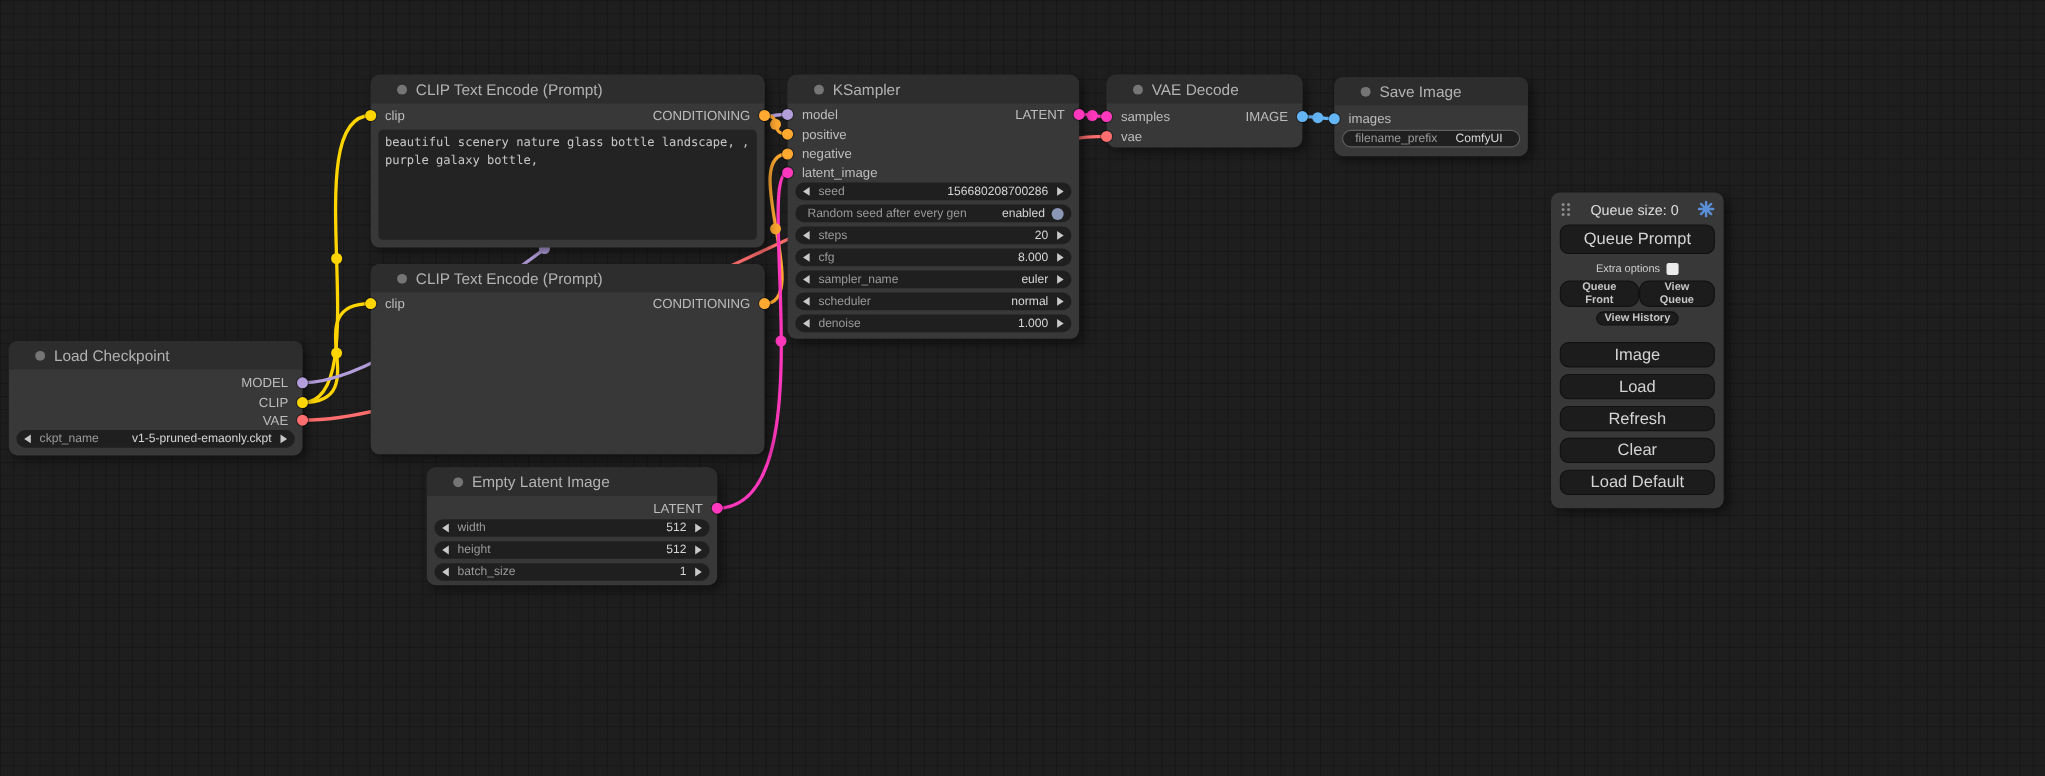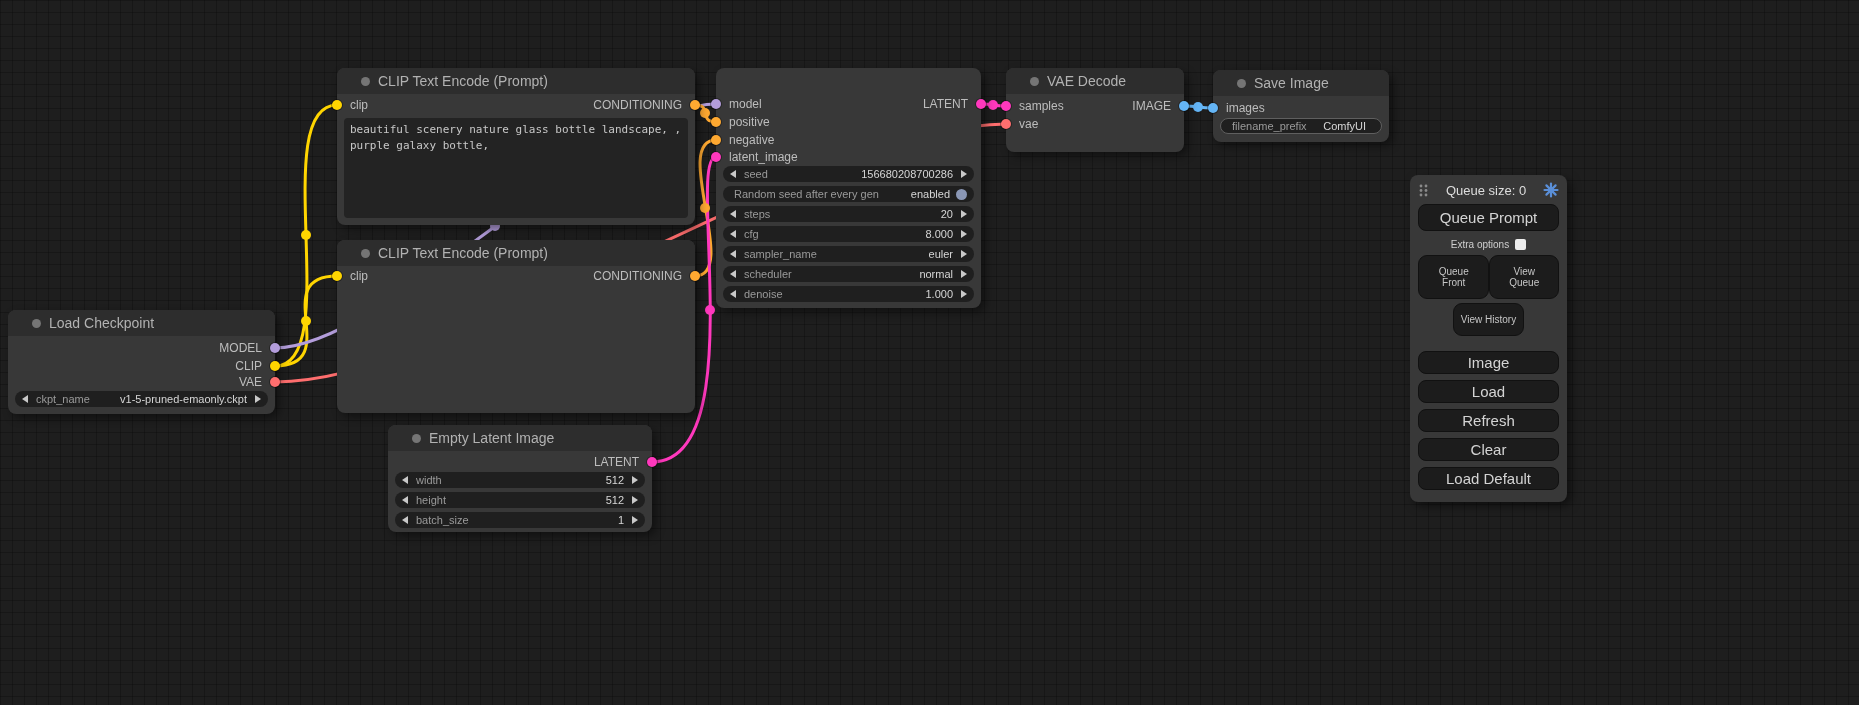--- a/index.html
+++ b/index.html
@@ -55,21 +55,21 @@
   .btn { display:block; width:100%; background:#1c1c1c; border:1px solid #111;
          border-radius:8px; color:#d4d4d4; font-size:15px; font-family:inherit;
          padding:2px 0; text-align:center; cursor:pointer; }
   .btn.queue { margin-top:4px; padding:4px 0; }
   .btn.action { margin-top:6px; }
   .extra { display:flex; align-items:center; justify-content:center; gap:6px;
            margin-top:8px; color:#cfcfcf; font-size:10px; }
   .checkbox { width:11px; height:11px; background:#ececec; border-radius:2px; }
   .small-row { display:flex; justify-content:space-between; margin-top:5px; }
   .btn-sm { background:#1c1c1c; border:1px solid #111; border-radius:9px; color:#c6c6c6;
-            font-size:10px; font-family:inherit; padding:10px 7px; cursor:pointer; }
+            font-size:10px; font-family:inherit; padding:0 7px; cursor:pointer;font-weight:bold; }
   .center-row { display:flex; justify-content:center; margin-top:4px; }
   .spacer { height:9px; }
 </style>
 </head>
 <body>
 
 <div id="canvas">
 
   <svg id="wires" width="1859" height="705">
     <g fill="none" stroke-width="3" stroke-linecap="round">
@@ -175,20 +175,24 @@
     </div>
     <div class="widget" style="top:87px;">
       <span class="tri tri-left"></span>
       <span class="wlabel">batch_size</span>
       <span class="wvalue">1</span>
       <span class="tri tri-right"></span>
     </div>
   </div>
 
   <div class="node" style="left:716px; top:68px; width:265px; height:240px;">
+    <div class="titlebar">
+      <span class="cdot"></span>
+      <span>KSampler</span>
+    </div>
     <div class="slot in" style="top:28px;">
       <span class="dot" style="background:#B39DDB"></span>
       <span>model</span>
     </div>
     <div class="slot in" style="top:46px;">
       <span class="dot" style="background:#FFA931"></span>
       <span>positive</span>
     </div>
     <div class="slot in" style="top:64px;">
       <span class="dot" style="background:#FFA931"></span>
@@ -238,21 +242,21 @@
       <span class="tri tri-right"></span>
     </div>
     <div class="widget" style="top:218px;">
       <span class="tri tri-left"></span>
       <span class="wlabel">denoise</span>
       <span class="wvalue">1.000</span>
       <span class="tri tri-right"></span>
     </div>
   </div>
 
-  <div class="node" style="left:1006px; top:68px; width:178px; height:84px;">
+  <div class="node" style="left:1006px; top:68px; width:178px; height:66px;">
     <div class="titlebar">
       <span class="cdot"></span>
       <span>VAE Decode</span>
     </div>
     <div class="slot in" style="top:30px;">
       <span class="dot" style="background:#FF38BD"></span>
       <span>samples</span>
     </div>
     <div class="slot in" style="top:48px;">
       <span class="dot" style="background:#FF6E6E"></span>

